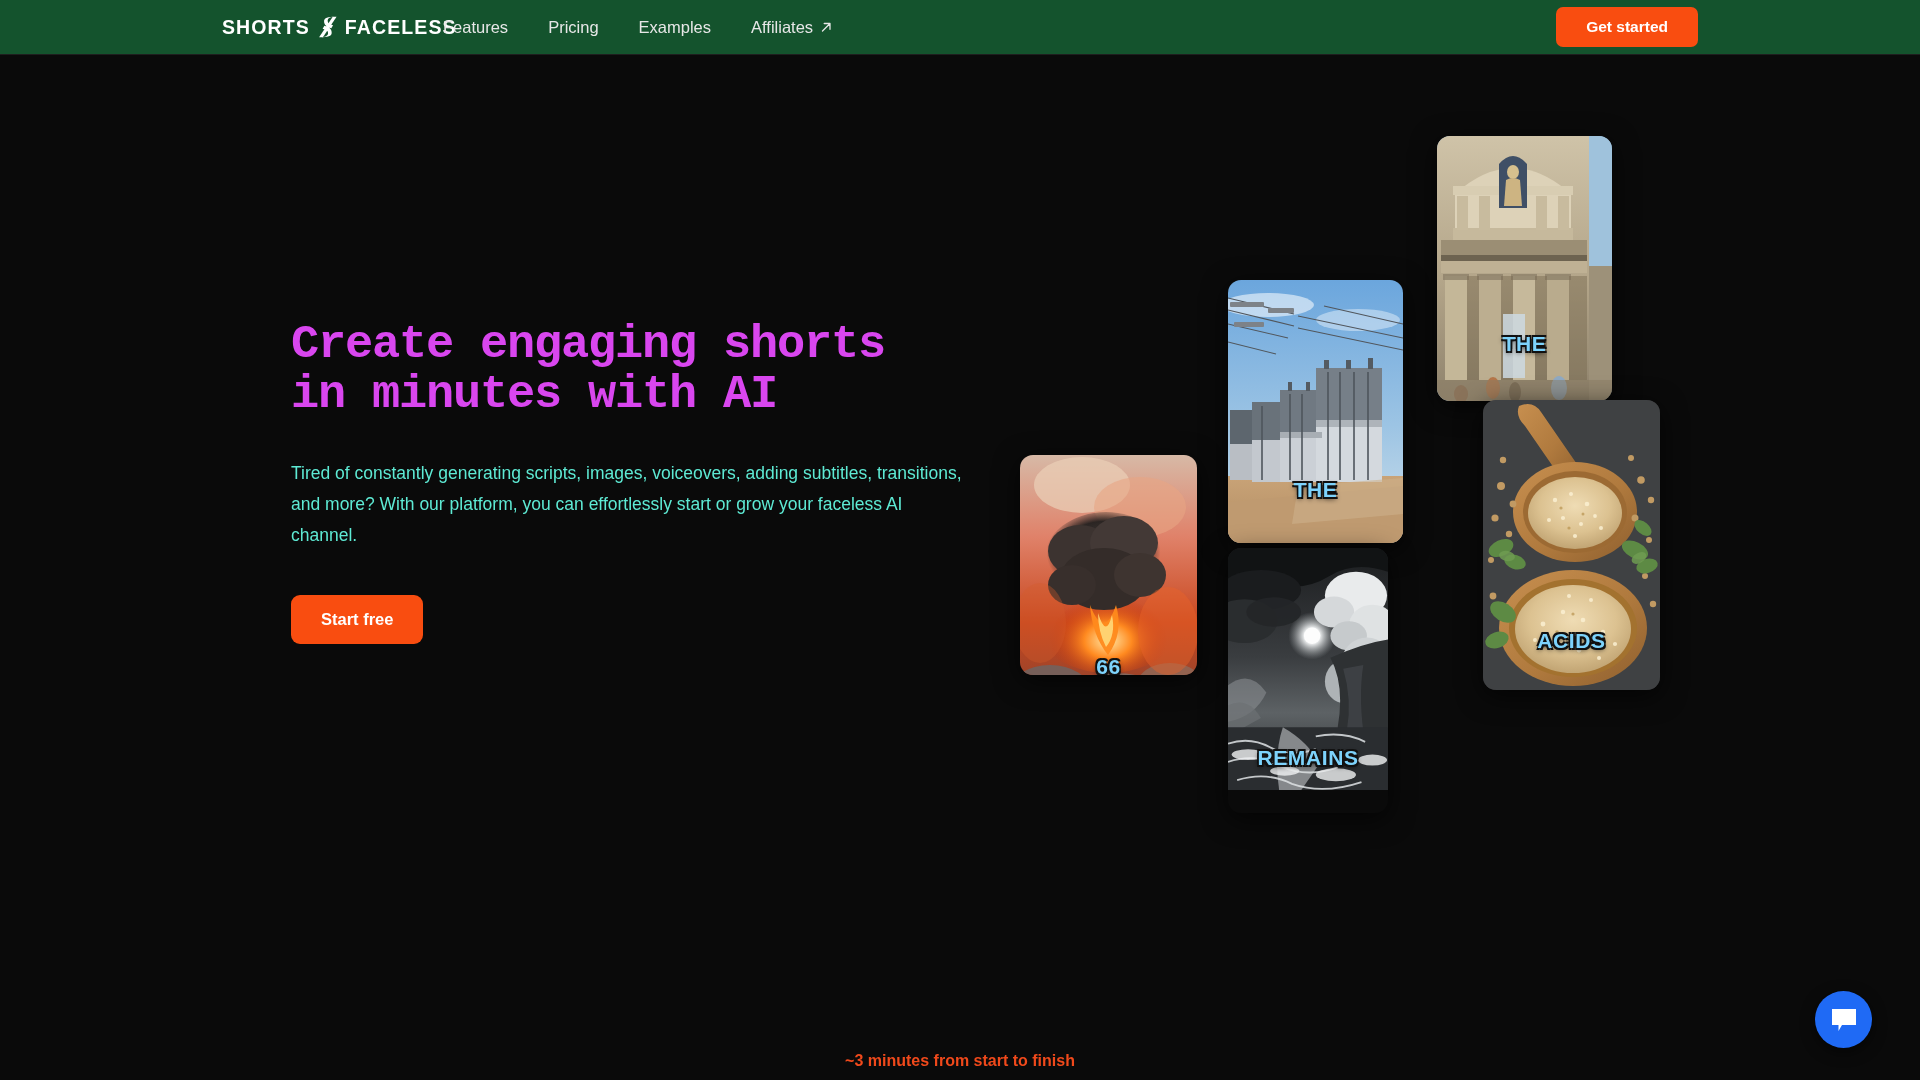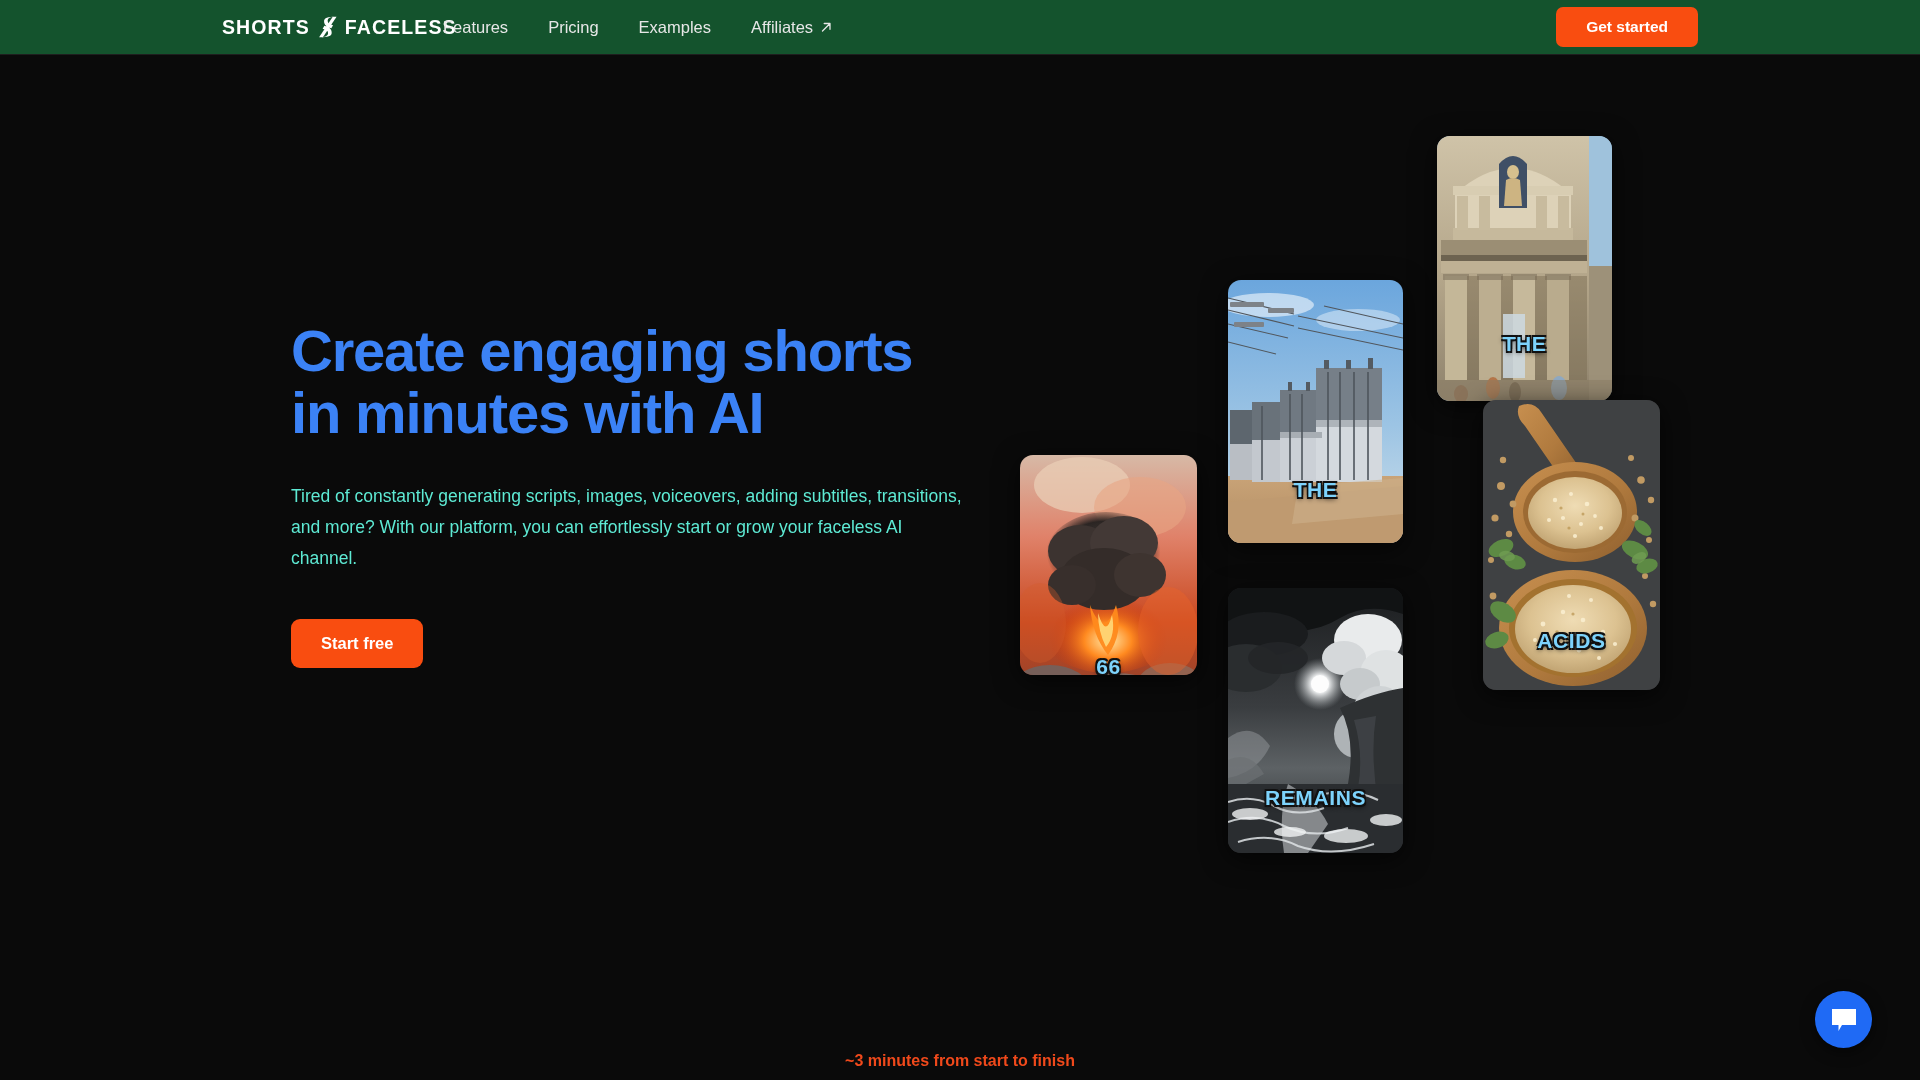--- a/index.html
+++ b/index.html
@@ -47,24 +47,25 @@
     padding:11px 30px; border-radius:7px; border:none;
     cursor:pointer; white-space:nowrap;
     font-family:"Liberation Sans", sans-serif;
   }
 
   
   .hero-left{
     position:absolute; left:291px; top:320px; width:700px;
   }
   .headline{
-    color:#3b82f6;
-    font-size:58px; font-weight:bold;
+    color:#d946ef;
+    font-size:47px; font-weight:bold;
     line-height:1.07; letter-spacing:-1.2px;
     white-space:pre-line;
+    font-family:Liberation Mono, monospace;
   }
   .subline{
     margin-top:37px;
     color:#5eead4;
     font-size:17.5px; font-weight:400;
     line-height:1.78;
     width:672px;
   }
   .start-free{
     margin-top:44px;
@@ -93,21 +94,21 @@
     text-shadow:
       -1.6px -1.6px 0 #111, 1.6px -1.6px 0 #111,
       -1.6px 1.6px 0 #111, 1.6px 1.6px 0 #111,
       0 2px 5px rgba(0,0,0,.9);
     z-index:5;
   }
   
   #card-66   { left:1020px; top:455px; width:177px; height:220px; }
   #card-the1 { left:1228px; top:280px; width:175px; height:263px; }
   #card-the2 { left:1437px; top:136px; width:175px; height:265px; }
-  #card-rem  { left:1228px; top:588px; width:175px; height:265px; }
+  #card-rem  { left:1228px; top:548px; width:160px; height:265px; }
   #card-acid { left:1437px; top:400px; width:177px; height:290px;margin-left:46px; }
 
   #card-66   .cap { top:655px; }
   #card-the1 .cap { top:478px; }
   #card-the2 .cap { top:332px; }
   #card-rem  .cap { top:774px; }
   #card-acid .cap { top:633px; }
   
   #card-66   .cap { top:200px; }
   #card-the1 .cap { top:198px; }

